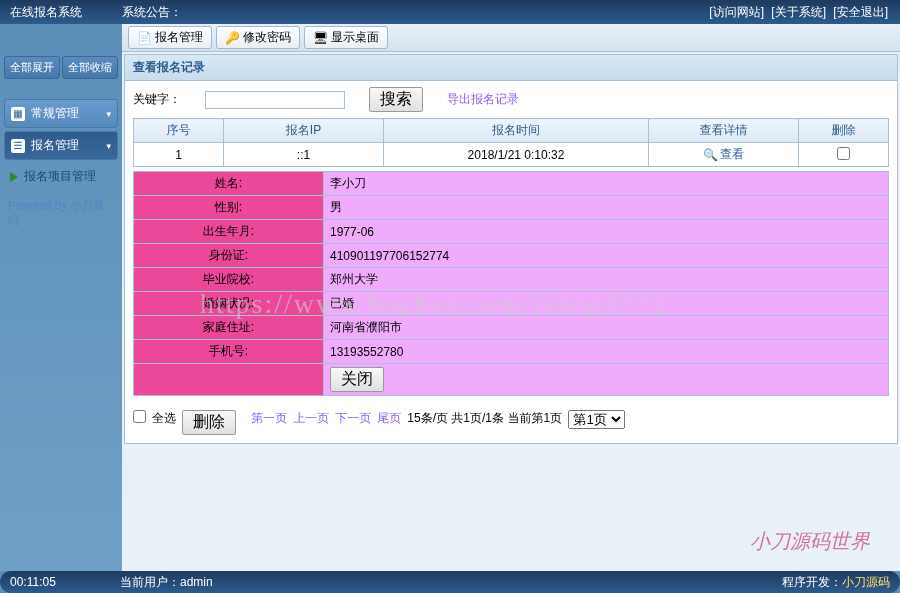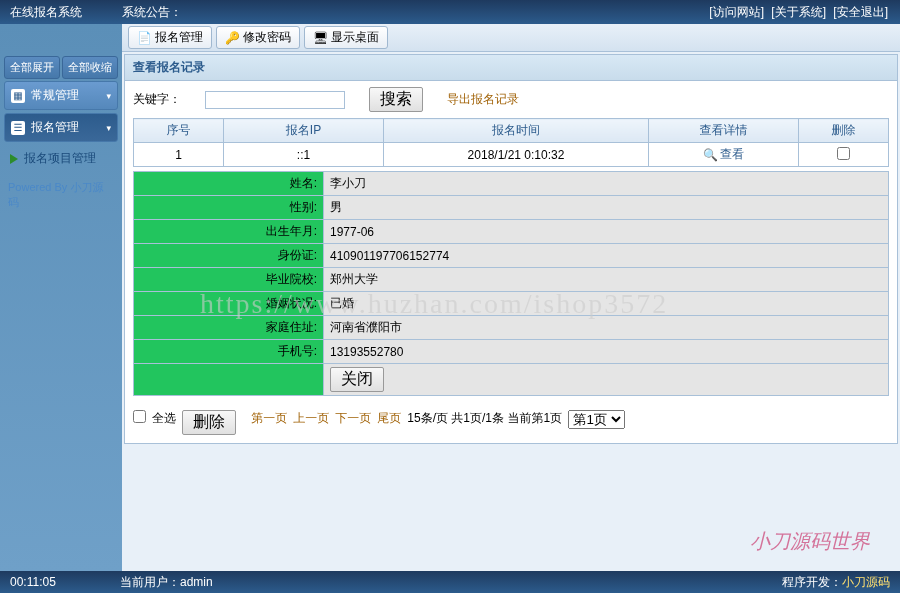--- a/index.html
+++ b/index.html
@@ -9,58 +9,58 @@
 .header-left { display: flex; gap: 40px; }
 .header-right a { color: #fff; text-decoration: none; margin: 0 2px; }
 
 .toolbar { background: linear-gradient(#e8f0f8, #d4e2f0); height: 28px; display: flex; align-items: center; padding: 0 6px; border-bottom: 1px solid #a8c0d8; margin-left: 122px; }
 .toolbar-btn { background: linear-gradient(#fff, #e8eef5); border: 1px solid #a0b8d0; border-radius: 3px; padding: 2px 8px; margin-right: 4px; cursor: pointer; display: inline-flex; align-items: center; gap: 4px; font-size: 12px; }
 .toolbar-btn .ico { width: 14px; height: 14px; display: inline-block; }
 
 .main { display: flex; height: calc(100% - 24px - 28px - 22px); }
 
 .sidebar { width: 122px; background: linear-gradient(#5b8fb8, #6fa0c8); padding: 4px; margin-top: -28px; padding-top: 32px; }
-.sb-top { display: flex; gap: 2px; margin-bottom: 2px; align-items: flex-end; }
+.sb-top { display: flex; gap: 2px; margin-bottom: 20px; align-items: flex-end; }
 .sb-top-btn { flex: 1; background: linear-gradient(#5a8bc0, #4678aa); color: #fff; border: 1px solid #3a6899; border-radius: 3px; font-size: 11px; padding: 3px 2px; cursor: pointer; text-align: center; }
 .sb-item { background: linear-gradient(#6a9bd0, #5588bb); color: #fff; border: 1px solid #4678aa; border-radius: 3px; padding: 5px 6px; margin-bottom: 3px; display: flex; align-items: center; gap: 6px; cursor: pointer; }
 .sb-item.active { background: linear-gradient(#2c5b8c, #3a6899); }
 .sb-item.plain { background: transparent; border: none; color: #1a4a7a; }
 .sb-item .ico { width: 14px; height: 14px; background: #fff; border-radius: 2px; display: inline-flex; align-items: center; justify-content: center; font-size: 10px; color: #2c5b8c; }
 .sb-item .arr { margin-left: auto; font-size: 9px; }
 .sb-play { width: 0; height: 0; border-left: 8px solid #2c8c2c; border-top: 5px solid transparent; border-bottom: 5px solid transparent; display: inline-block; }
 .powered { color: #4a88c8; font-size: 11px; margin-top: 8px; padding: 0 4px; }
 .powered a { color: #4a88c8; text-decoration: none; }
 
 .content { flex: 1; background: #e8f0f8; padding: 2px; overflow: auto; }
 .panel-title { color: #2c5b8c; padding: 4px 8px; background: linear-gradient(#d8e8f5, #c8dceb); border: 1px solid #a8c0d8; font-weight: bold; }
 .panel-body { background: #fff; border: 1px solid #a8c0d8; border-top: none; padding: 6px 8px 8px; }
 
 .search-row { display: flex; align-items: center; gap: 24px; margin-bottom: 6px; }
 .search-row input[type=text] { border: 1px solid #a8c0d8; height: 18px; width: 140px; padding: 0 4px; }
 .btn { background: linear-gradient(#f8f8f8, #e0e0e0); border: 1px solid #999; border-radius: 2px; padding: 1px 10px; cursor: pointer; font-size: 16px; }
-.link { color: #a16207; cursor: pointer; }
+.link { color: #8b5cf6; cursor: pointer; }
 
 table.grid { width: 100%; border-collapse: collapse; }
 table.grid th, table.grid td { border: 1px solid #a8c0d8; padding: 3px 14px; text-align: center; background: #fff; }
 table.grid th { background: linear-gradient(#eef5fb, #dce8f4); color: #2c5b8c; font-weight: normal; }
 .view-link { display: inline-flex; align-items: center; gap: 2px; color: #2c5b8c; cursor: pointer; }
 .view-ico { color: #c04030; }
 
 .detail { width: 100%; border-collapse: collapse; margin-top: 4px; }
 .detail td { border: 1px solid #a8c0d8; padding: 3px 6px; }
-.detail td.lbl { width: 190px; text-align: right; background: #22c55e; }
-.detail td.val { text-align: left; background: #e5e5e5; }
+.detail td.lbl { width: 190px; text-align: center; background: #ec4899; }
+.detail td.val { text-align: left; background: #f0abfc; }
 
 .pager { margin-top: 14px; display: flex; align-items: flex-start; gap: 6px; font-size: 12px; }
 .pager input[type=checkbox] { vertical-align: middle; }
 
 .watermark { position: absolute; top: 288px; left: 200px; color: #ccc; font-size: 28px; letter-spacing: 2px; opacity: 0.6; font-family: serif; pointer-events: none; }
 .watermark2 { position: absolute; bottom: 38px; right: 30px; color: #d4739a; font-size: 20px; font-style: italic; pointer-events: none; }
 
-.footer { position: absolute; bottom: 0; left: 0; right: 0; height: 22px; background: linear-gradient(#1e3a5f, #2c5b8c); color: #fff; display: flex; align-items: center; padding: 0 10px; }
+.footer { position: absolute; bottom: 0; left: 0; right: 0; height: 22px; background: linear-gradient(#1e3a5f, #2c5b8c); color: #fff; display: flex; align-items: center; padding: 0 10px; border-radius: 11px; }
 .footer .time { width: 110px; }
 .footer .user { flex: 0 0 auto; }
 .footer .sp { flex: 1; }
 .footer a { color: #ffe070; text-decoration: none; }
 </style>
 </head>
 <body>
 
 <div class="header">
   <div class="header-left">

